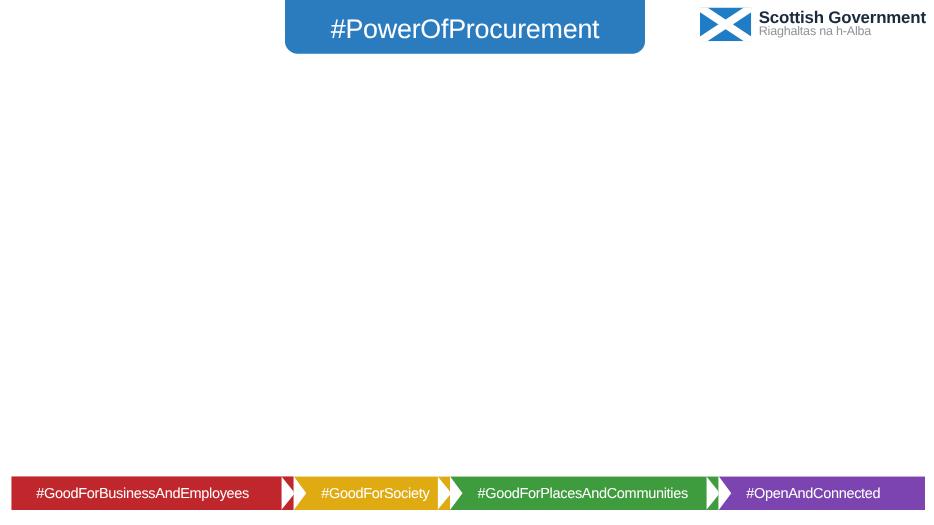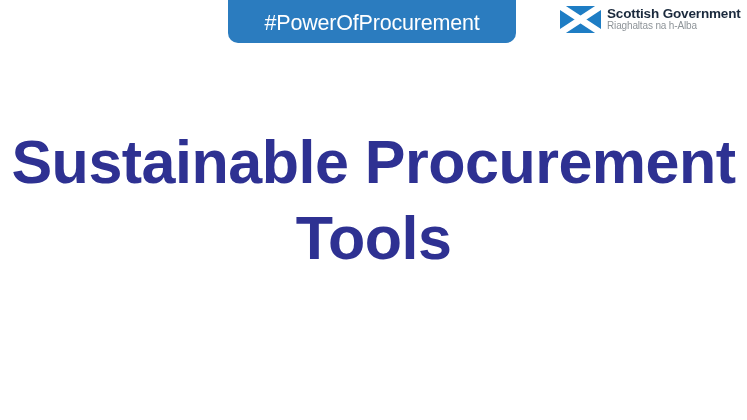--- a/index.html
+++ b/index.html
@@ -190,19 +190,37 @@
         <path d="M0 0 L41 27 M41 0 L0 27" stroke="#FFFFFF" stroke-width="6.5" fill="none"></path>
       </svg>
       <div class="sg-wordmark">
         <span class="sg-line1">Scottish Government</span>
         <span class="sg-line2">Riaghaltas na h-Alba</span>
       </div>
     </div>
 
   </div>
 
-  <div class="title-block">
-    <span class="title-line">Sustainable Procurement</span>
-    <span class="title-line">Tools</span>
+
+  <div class="chevron-bar">
+
+    <div class="chev chev-1">
+      <span class="chev-label">#GoodForBusinessAndEmployees</span>
+      <span class="chev-notch"></span>
+    </div>
+
+    <div class="chev chev-2">
+      <span class="chev-label">#GoodForSociety</span>
+      <span class="chev-notch"></span>
+    </div>
+
+    <div class="chev chev-3">
+      <span class="chev-label">#GoodForPlacesAndCommunities</span>
+      <span class="chev-notch"></span>
+    </div>
+
+    <div class="chev chev-4">
+      <span class="chev-label">#OpenAndConnected</span>
+    </div>
+
   </div>
 
-
 </div>
 
 </body></html>

